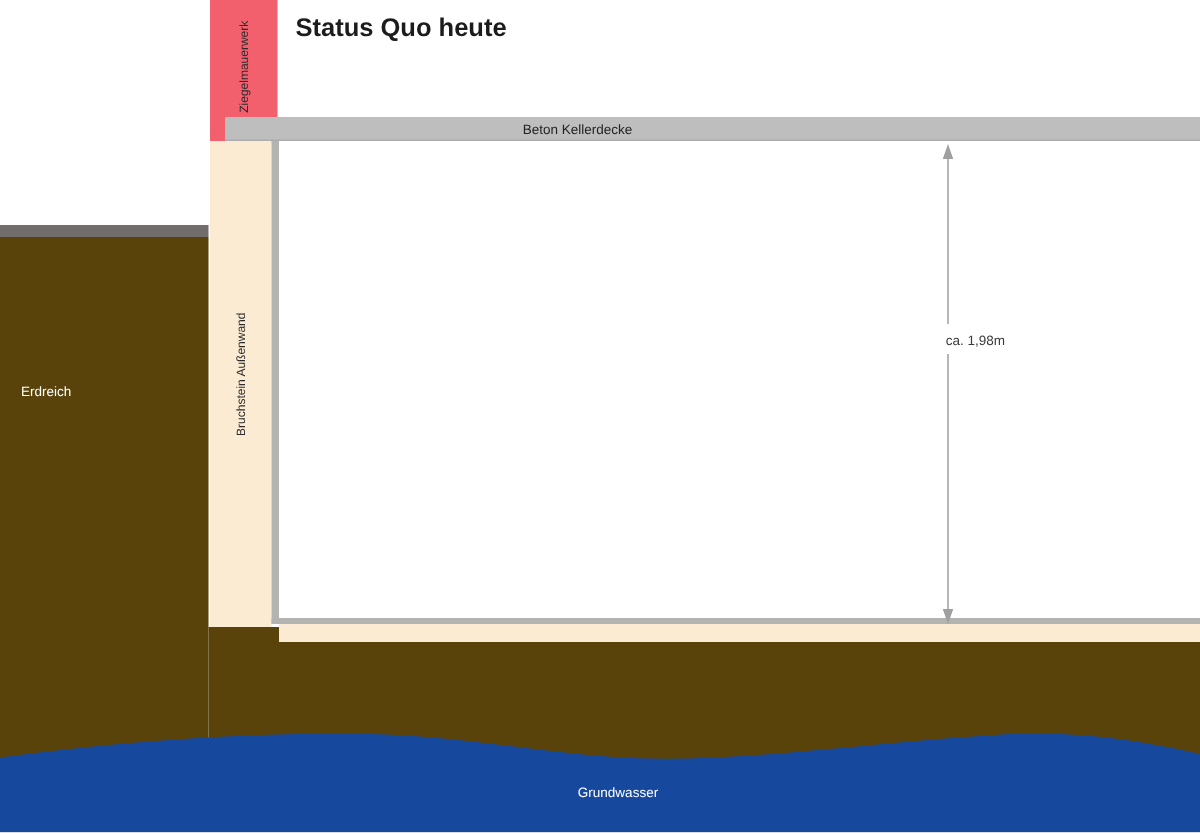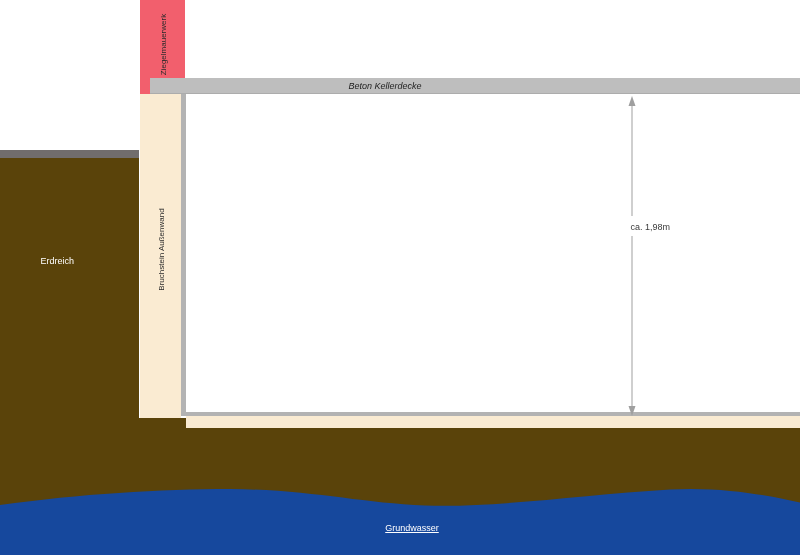--- a/index.html
+++ b/index.html
@@ -9,64 +9,65 @@
   }
   .abs{position:absolute;}
   .page-title{
     left:197px;top:9px;font-size:17px;font-weight:600;color:#1c1c1c;white-space:nowrap;
   }
   
   .ground-strip{left:0;top:150px;width:139px;height:8px;}
   .soil-left{left:0;top:158px;width:139px;height:397px;}
   .soil-bottom{left:139px;top:418px;width:661px;height:137px;}
   .soil-label{
-    left:14px;top:256px;width:60px;text-align:right;
+    left:14px;top:256px;width:60px;text-align:left;
     font-size:9px;color:#ffffff;white-space:nowrap;
   }
   
   .brick-wall{left:140px;top:0;width:45px;height:95px;}
   .vlabel{
     display:flex;align-items:center;justify-content:center;
     transform:rotate(-90deg);transform-origin:center center;
     font-size:8px;color:#2b2b2b;white-space:nowrap;
   }
   .brick-label-box{left:128px;top:40px;width:70px;height:9px;}
   
   .ceiling-bar{left:150px;top:78px;width:650px;height:16px;border-bottom:1px solid #acacac;box-sizing:border-box;}
   .ceiling-label{
     left:340px;top:81px;width:90px;text-align:center;
-    font-size:9px;color:#232323;white-space:nowrap;font-style:italic;
+    font-size:9px;color:#232323;white-space:nowrap;
   }
   
   .outer-wall{left:140px;top:94px;width:41px;height:324px;}
   .outer-wall-label-box{left:111px;top:245px;width:100px;height:9px;}
   
   .room{
     left:181px;top:94px;width:619px;height:322px;background:#ffffff;
     border-left:5px solid #b3b3b3;border-bottom:4px solid #b3b3b3;box-sizing:border-box;
   }
   .floor-strip{left:186px;top:416px;width:614px;height:12px;}
   
   .dim-arrow{left:619px;top:94px;width:28px;height:324px;}
   .dim-label{
     left:598px;top:222px;width:72px;text-align:right;
     font-size:9px;color:#3a3a3a;white-space:nowrap;
   }
   
   .water{left:0;top:475px;width:800px;height:80px;}
   .water-label{
     left:348px;top:523px;width:128px;text-align:center;
-    font-size:9px;color:#ffffff;white-space:nowrap;text-decoration:underline;
+    font-size:9px;color:#ffffff;white-space:nowrap;
   }
 </style>
 </head>
 <body>
 
 <div class="canvas">
 
+  <div class="abs page-title">Status Quo heute</div>
 
   <div class="abs ground-strip" style="background-color: rgb(113, 109, 109);"></div>
   <div class="abs soil-left" style="background-color: rgb(90, 67, 10);"></div>
   <div class="abs soil-bottom" style="background-color: rgb(90, 67, 10);"></div>
   <div class="abs soil-label">Erdreich</div>
 
   <svg class="abs water" viewBox="0 0 800 80" preserveAspectRatio="none">
     <path d="M0,30 C80,19 160,14 230,14 C310,14.5 360,28 425,30.5 C495,33 580,20 670,14.5 C725,11.5 770,21 800,27.5 L800,80 L0,80 Z" fill="#16489D"></path>
   </svg>
   <div class="abs water-label">Grundwasser</div>

